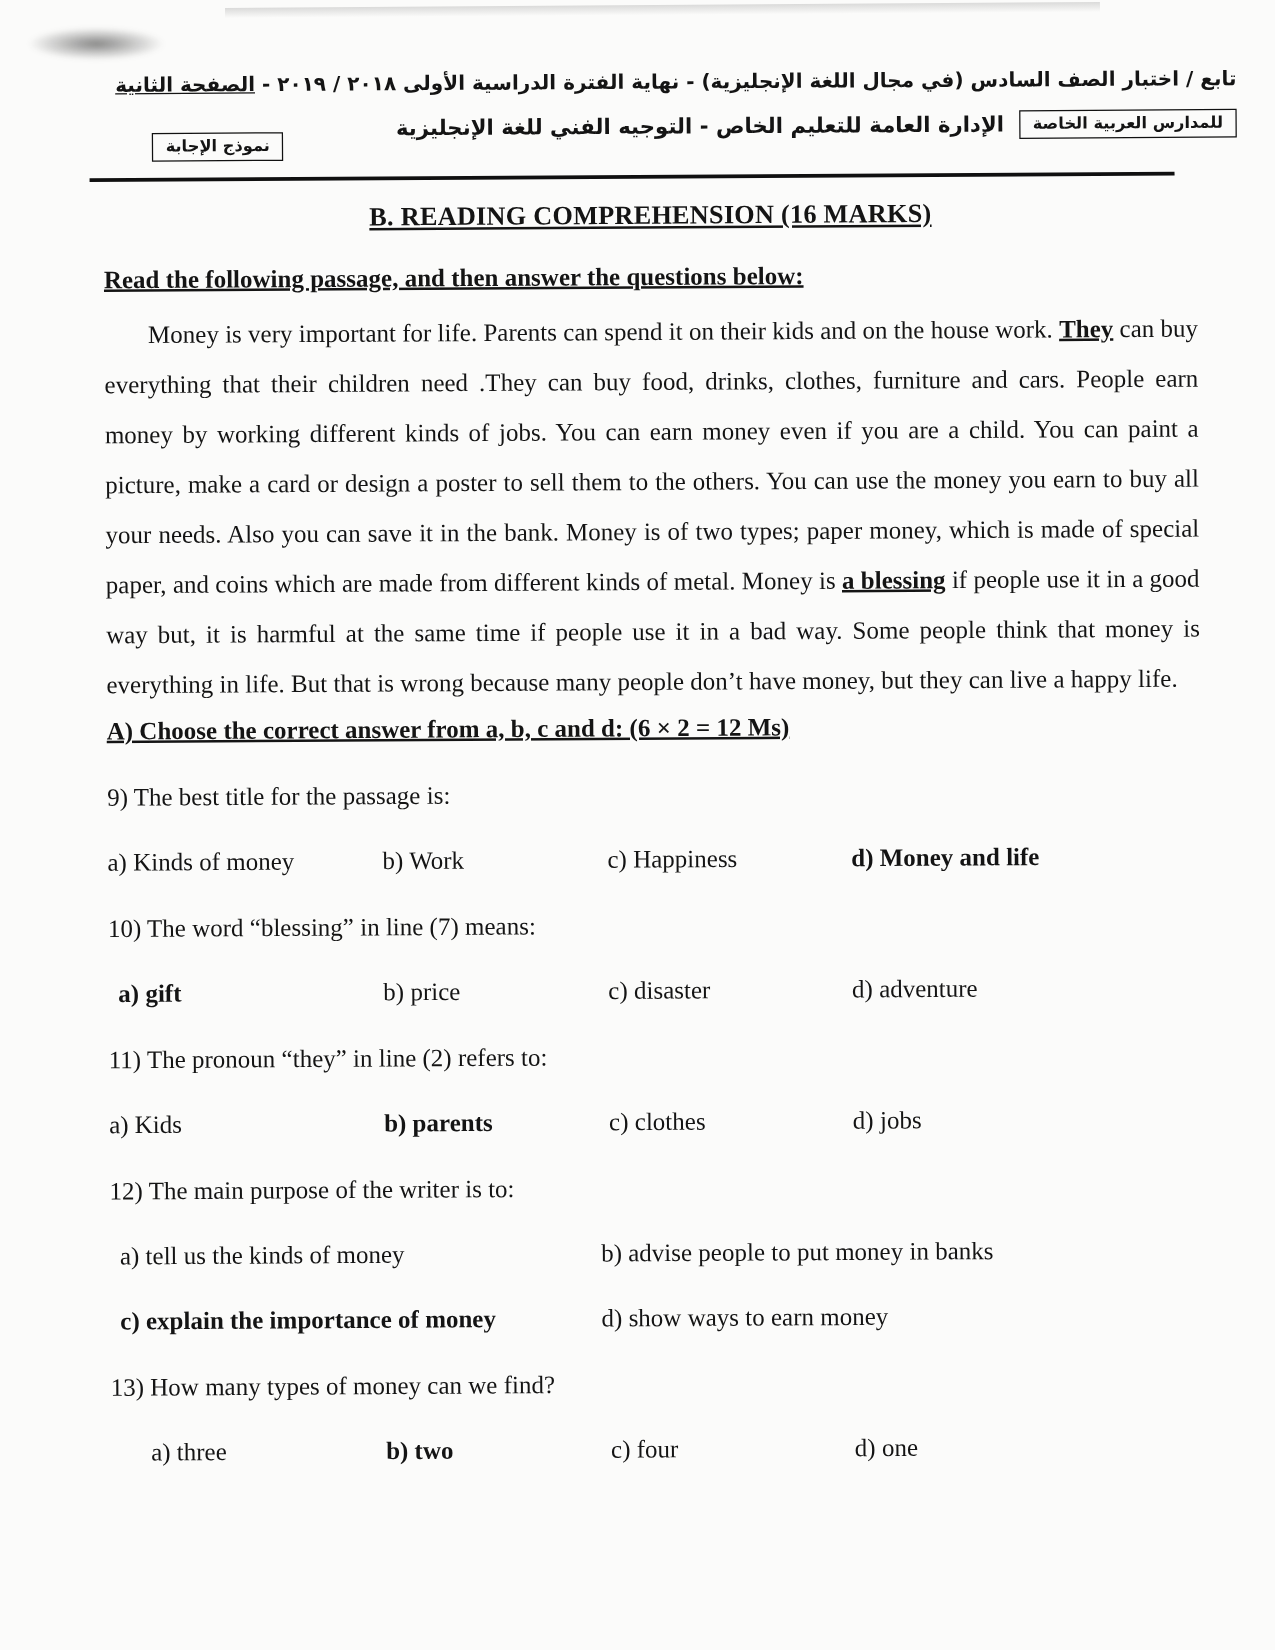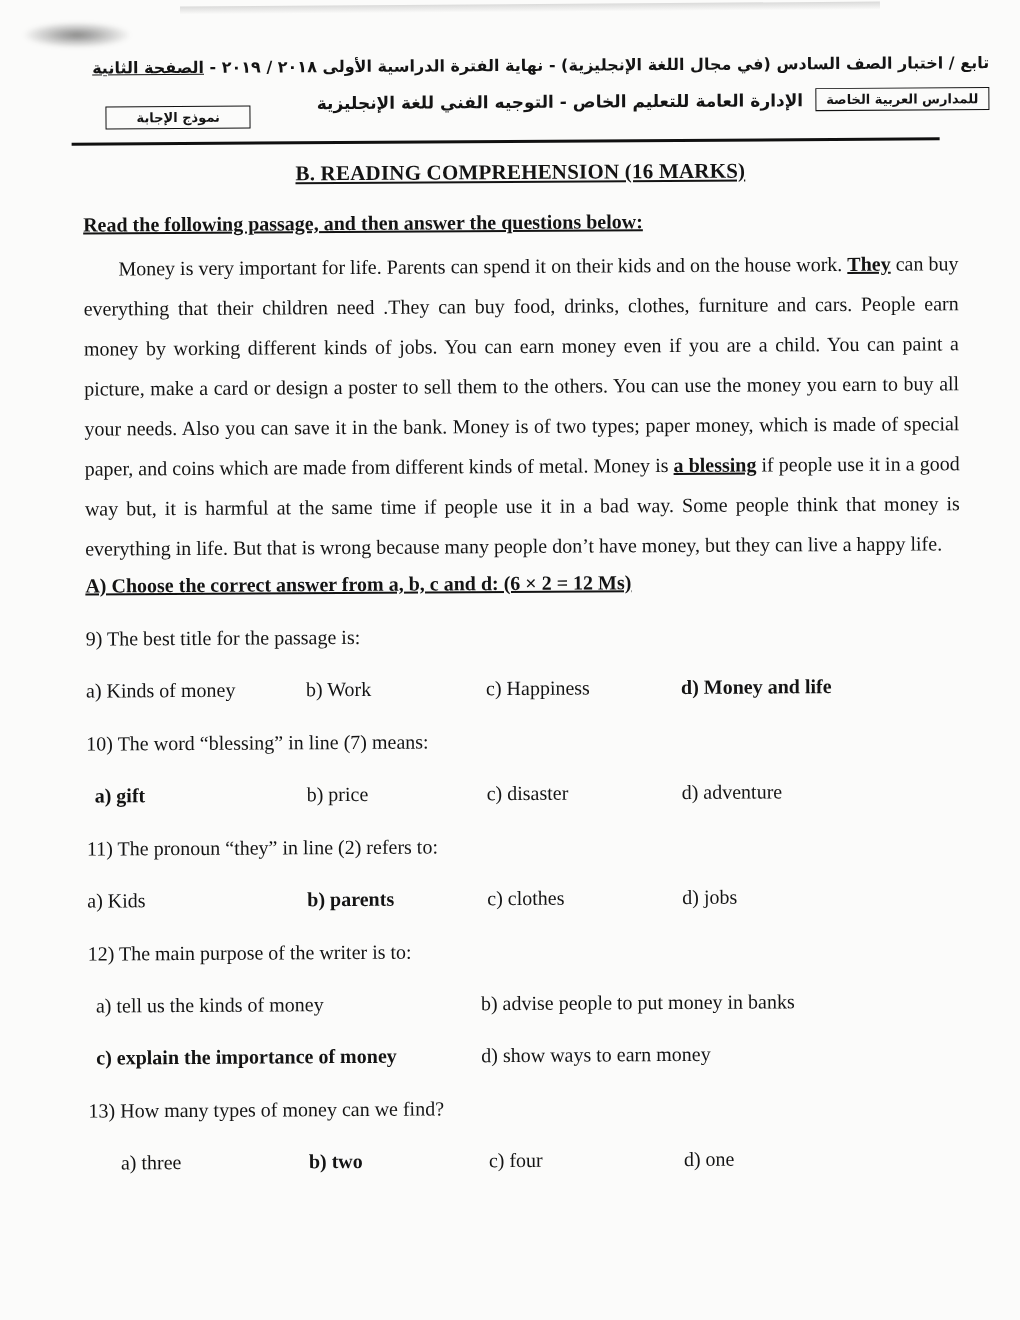--- a/index.html
+++ b/index.html
@@ -38,22 +38,22 @@
   .h-line2 {
     position: absolute; top: 90px; right: 28px; left: 100px;
     display: flex; flex-direction: row; justify-content: flex-start; align-items: center; gap: 12px;
   }
   .hbox {
     border: 1.5px solid #111; padding: 3px 10px; font-size: 13px; font-weight: bold;
     white-space: nowrap;
   }
   .dept { font-size: 17px; font-weight: bold; white-space: nowrap; }
   .answer-box {
-    position: absolute; top: 104px; left: 108px;
-    border: 1.5px solid #111; padding: 3px 30px;
+    position: absolute; top: 104px; left: 124px;
+    border: 1.5px solid #111; padding: 3px 10px;
     font-size: 13px; font-weight: bold; white-space: nowrap; text-align: left;
   }
   .rule { position: absolute; top: 140px; left: 74px; right: 78px; height: 3px; background: #101010; }
 
   
   .content { position: absolute; top: 150px; left: 85px; right: 60px; }
   .bu { font-weight: bold; text-decoration: underline; }
   .title { text-align: center; font-size: 21px; margin-top: 10px; letter-spacing: .2px; }
   .read { font-size: 20px; margin-top: 26px; }
   .passage {

